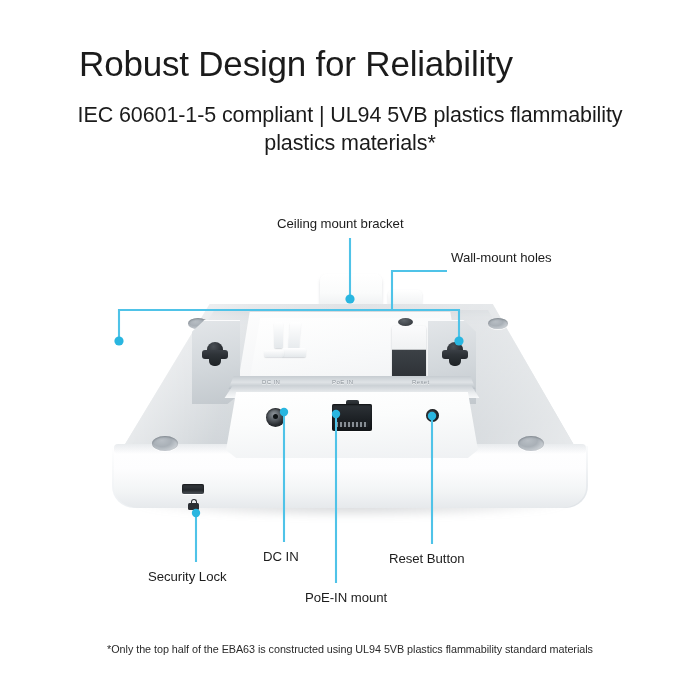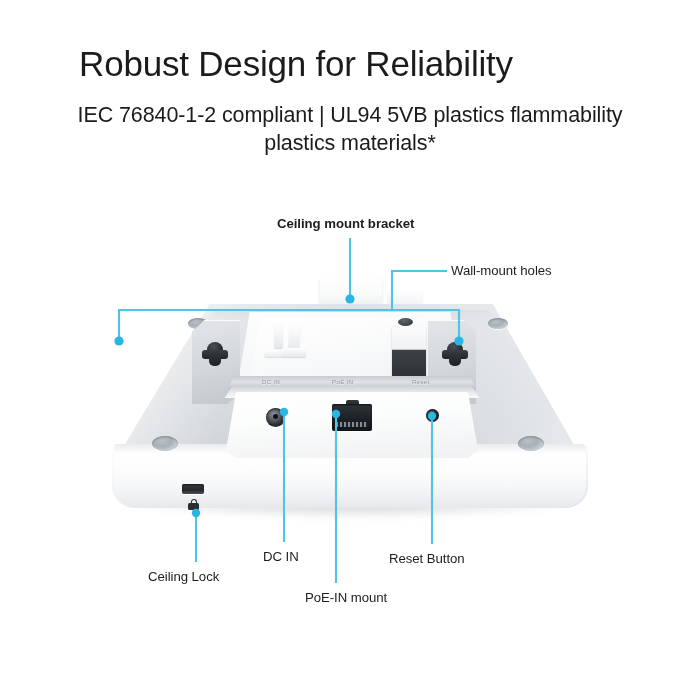--- a/index.html
+++ b/index.html
@@ -62,22 +62,22 @@
 
   
   .callout {
     position: absolute;
     font-size: 13.2px;
     font-weight: 400;
     color: #1d1d1d;
     white-space: nowrap;
     letter-spacing: -0.05px;
   }
-  #lbl-ceiling { left: 277px; top: 216px; font-weight: bold; }
-  #lbl-wall    { left: 451px; top: 263px; text-align: right; }
+  #lbl-ceiling { left: 277px; top: 216px; }
+  #lbl-wall    { left: 451px; top: 250px; text-align: right; }
   #lbl-seclock { left: 148px; top: 569px; }
   #lbl-dcin    { left: 263px; top: 549px; }
   #lbl-poe     { left: 305px; top: 590px; }
   #lbl-reset   { left: 389px; top: 551px; }
 
   
   .leaders {
     position: absolute;
     left: 0; top: 0;
     width: 700px; height: 700px;
@@ -431,21 +431,21 @@
   }
 </style>
 </head>
 <body>
 
 <div class="stage">
 
   <div class="headline">Robust Design for Reliability</div>
 
   <div class="subhead">
-    <span>IEC 76840-1-2 compliant | UL94 5VB plastics flammability</span><br>
+    <span>IEC 60601-1-5 compliant | UL94 5VB plastics flammability</span><br>
     <span>plastics materials*</span>
   </div>
 
   <div class="product">
 
     <div class="shadow"></div>
 
     <div class="ceiling-tab-foot"></div>
     <div class="ceiling-tab"></div>
     <div class="ceiling-tab2"></div>
@@ -532,19 +532,20 @@
       <circle cx="459" cy="341" r="4.6"></circle>
       <circle cx="196" cy="513" r="4.2"></circle>
       <circle cx="284" cy="412" r="4.2"></circle>
       <circle cx="336" cy="414" r="4.2"></circle>
       <circle cx="432" cy="416" r="4.2"></circle>
     </g>
   </svg>
 
   <div class="callout" id="lbl-ceiling">Ceiling mount bracket</div>
   <div class="callout" id="lbl-wall">Wall-mount holes</div>
-  <div class="callout" id="lbl-seclock">Ceiling Lock</div>
+  <div class="callout" id="lbl-seclock">Security Lock</div>
   <div class="callout" id="lbl-dcin">DC IN</div>
   <div class="callout" id="lbl-poe">PoE-IN mount</div>
   <div class="callout" id="lbl-reset">Reset Button</div>
 
+  <div class="footnote">*Only the top half of the EBA63 is constructed using UL94 5VB plastics flammability standard materials</div>
 
 </div>
 
 </body></html>

